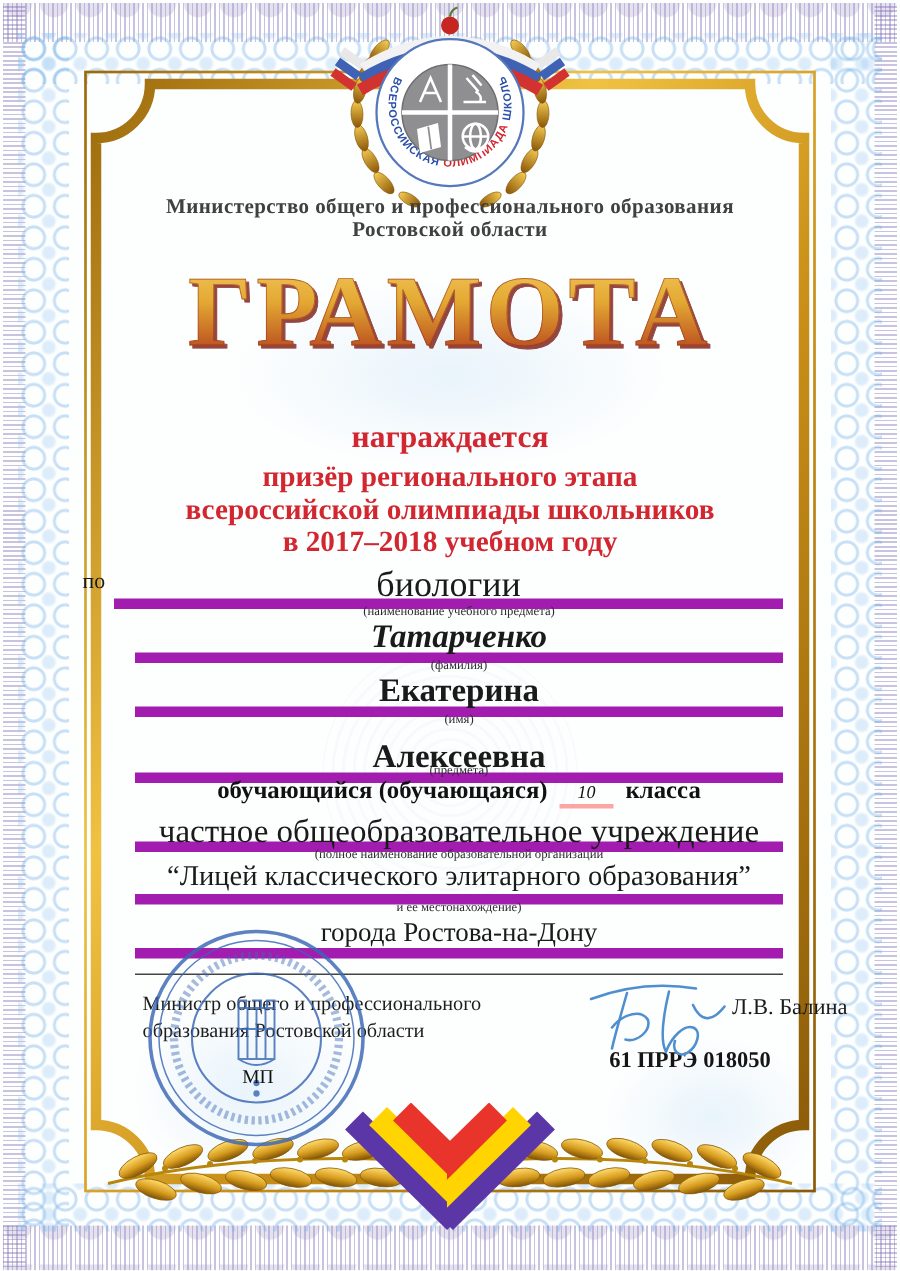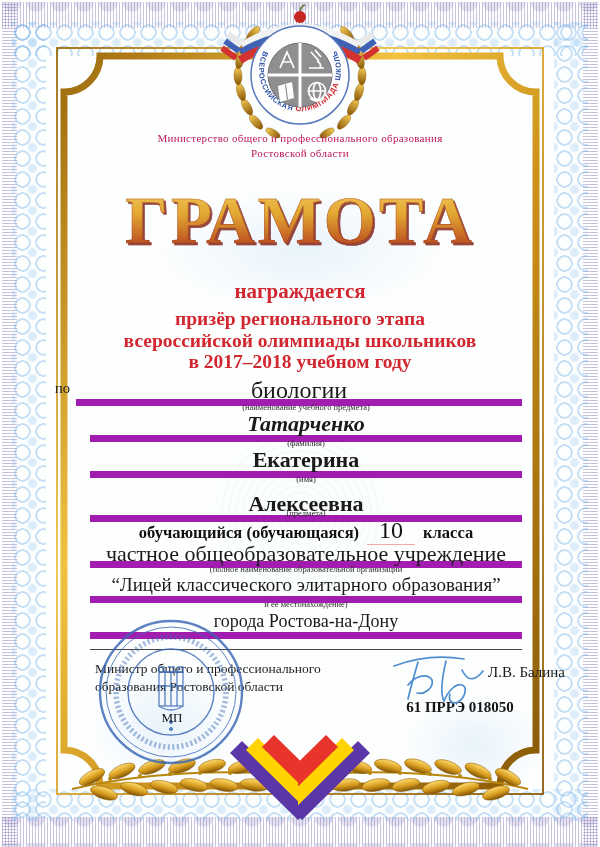--- a/index.html
+++ b/index.html
@@ -30,40 +30,40 @@
   .chain-left{left:12px;top:22px;bottom:26px;width:34px;}
   .chain-right{right:12px;top:22px;bottom:26px;width:34px;}
 
   
   .wm{position:absolute;pointer-events:none;}
   .wm-rosette{background:repeating-radial-gradient(circle, rgba(150,200,238,.14) 0 2px, transparent 2px 7px);border-radius:50%;}
   .wm-blob{background:radial-gradient(ellipse at center, rgba(160,206,240,.22), transparent 68%);}
 
   
   .center{left:0;width:600px;text-align:center;}
-  .ministry{top:131px;font-weight:normal;font-size:11px;line-height:15px;color:#be185d;letter-spacing:.3px;}
-  .title-wrap{top:180px;}
+  .ministry{top:131px;font-weight:bold;font-size:14px;line-height:15px;color:#404040;letter-spacing:.3px;}
+  .title-wrap{top:168px;}
   .title{display:inline-block;font-size:67px;font-weight:bold;letter-spacing:3px;line-height:80px;
     background:linear-gradient(180deg,#f3c95e 6%,#e3a832 42%,#c05a22 76%,#9a3518 96%);
     -webkit-background-clip:text;background-clip:text;color:transparent;
     -webkit-text-stroke:.6px rgba(141,35,22,.55);
     filter:drop-shadow(2px 2px 0 rgba(122,24,18,.8));}
   .red{color:#d22730;font-weight:bold;}
   .award-label{top:279px;font-size:21px;}
   .award-lines{top:308px;font-size:19.5px;line-height:21.5px;}
 
   .frow{position:absolute;left:90px;width:432px;text-align:center;color:#1a1a1a;
         border-bottom:7px solid #a21caf;}
   .caption{position:absolute;left:90px;width:432px;text-align:center;font-size:8.5px;color:#2c2c2c;border:none;}
   .val-b{font-weight:bold;font-size:22px;}
   .val-r{font-weight:normal;font-size:19px;}
   .prefix{position:absolute;left:-21px;bottom:2px;font-size:14.5px;color:#1a1a1a;}
   .grade-row{position:absolute;left:90px;width:432px;top:517px;text-align:center;color:#111;}
   .grade-row .lb{font-weight:bold;font-size:16.5px;}
-  .grade-row .gval{display:inline-block;font-size:24px;border-bottom:1px solid #fca5a5;padding:0 12px;margin:0 4px;}
+  .grade-row .gval{display:inline-block;font-size:12px;border-bottom:3px solid #fca5a5;padding:0 12px;margin:0 4px;font-style:italic;}
 
   .sig-rule{position:absolute;left:90px;width:432px;top:649px;border-top:1px solid #444;}
   .minister{position:absolute;left:95px;top:660px;width:235px;font-size:13.5px;line-height:17.5px;color:#1d1d1d;text-align:left;}
   .mp{position:absolute;left:150px;top:710px;width:44px;text-align:center;font-size:13px;color:#111;z-index:8;}
   .signer{position:absolute;left:488px;top:664px;font-size:15px;color:#1a1a1a;}
   .serial{position:absolute;left:355px;top:699px;width:210px;text-align:center;font-weight:bold;font-size:15px;color:#151515;}
   svg{position:absolute;}
 </style>
 </head>
 <body>

